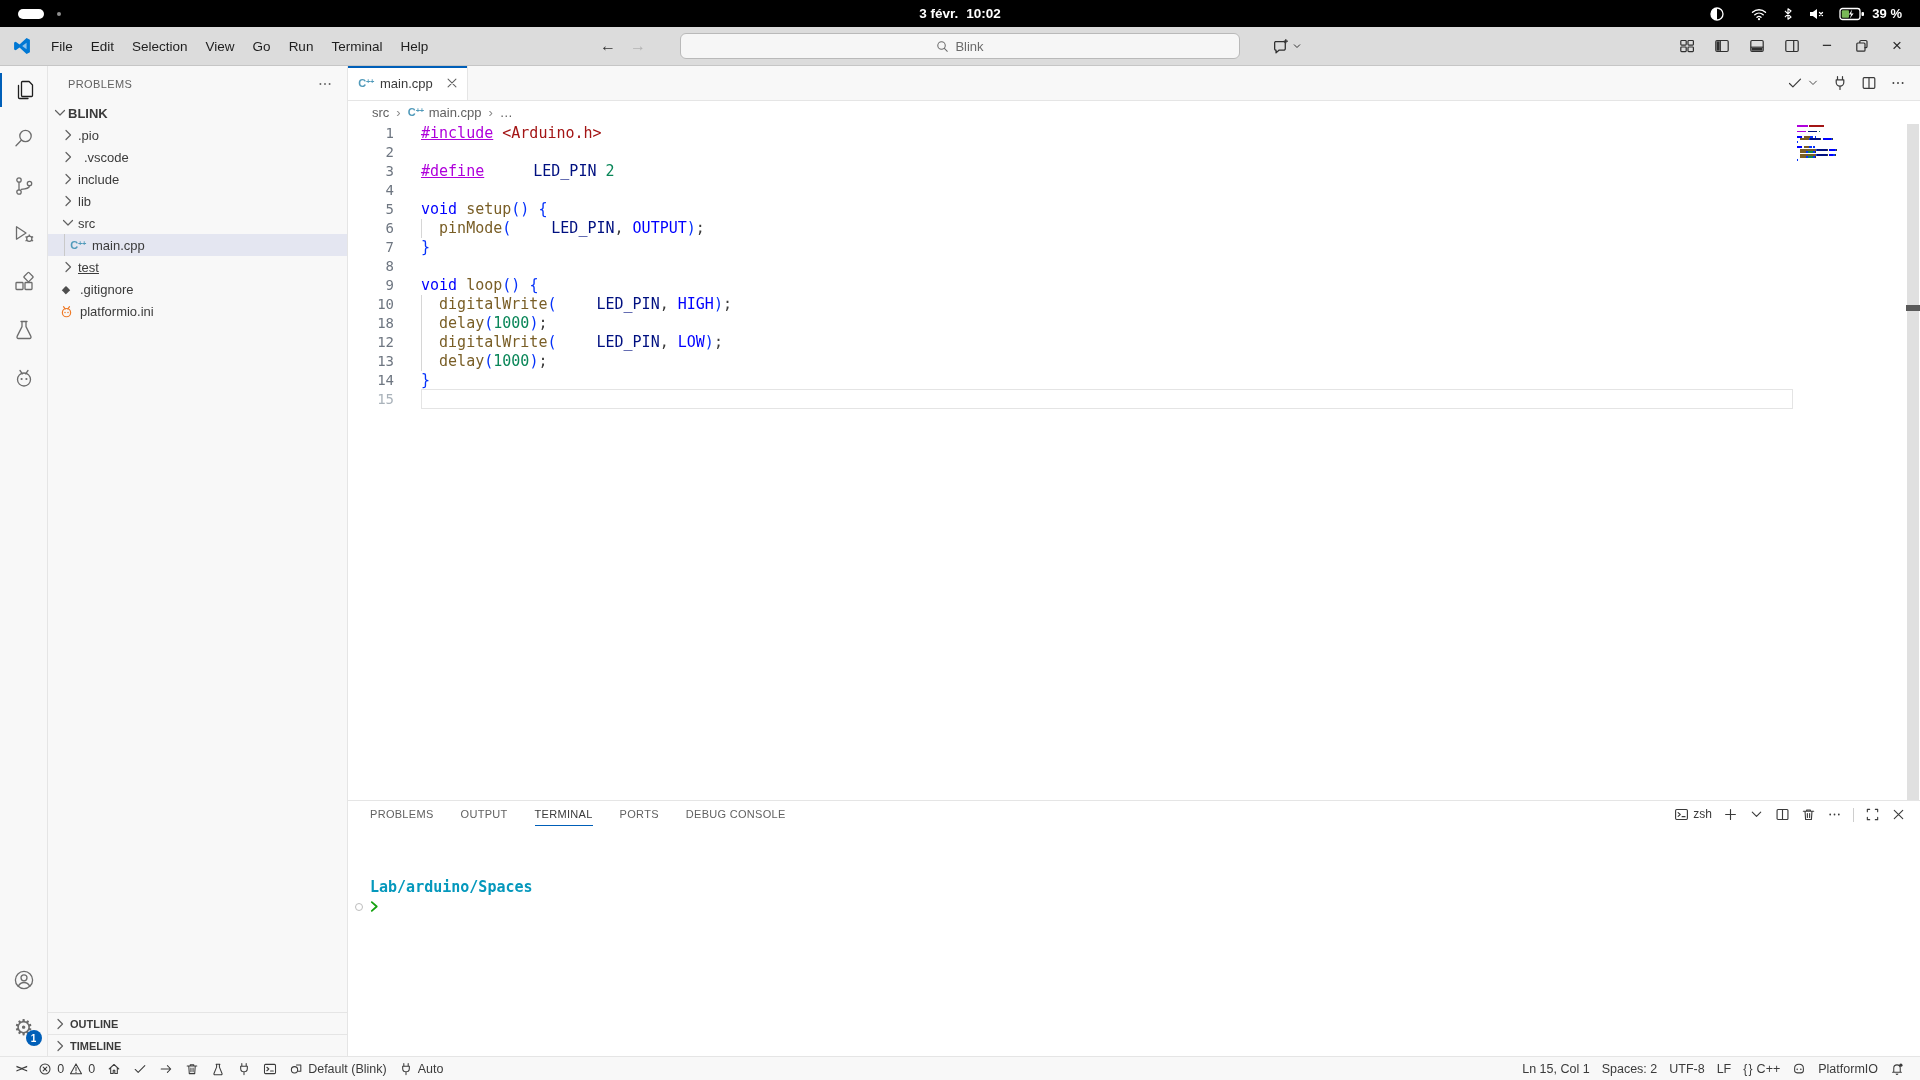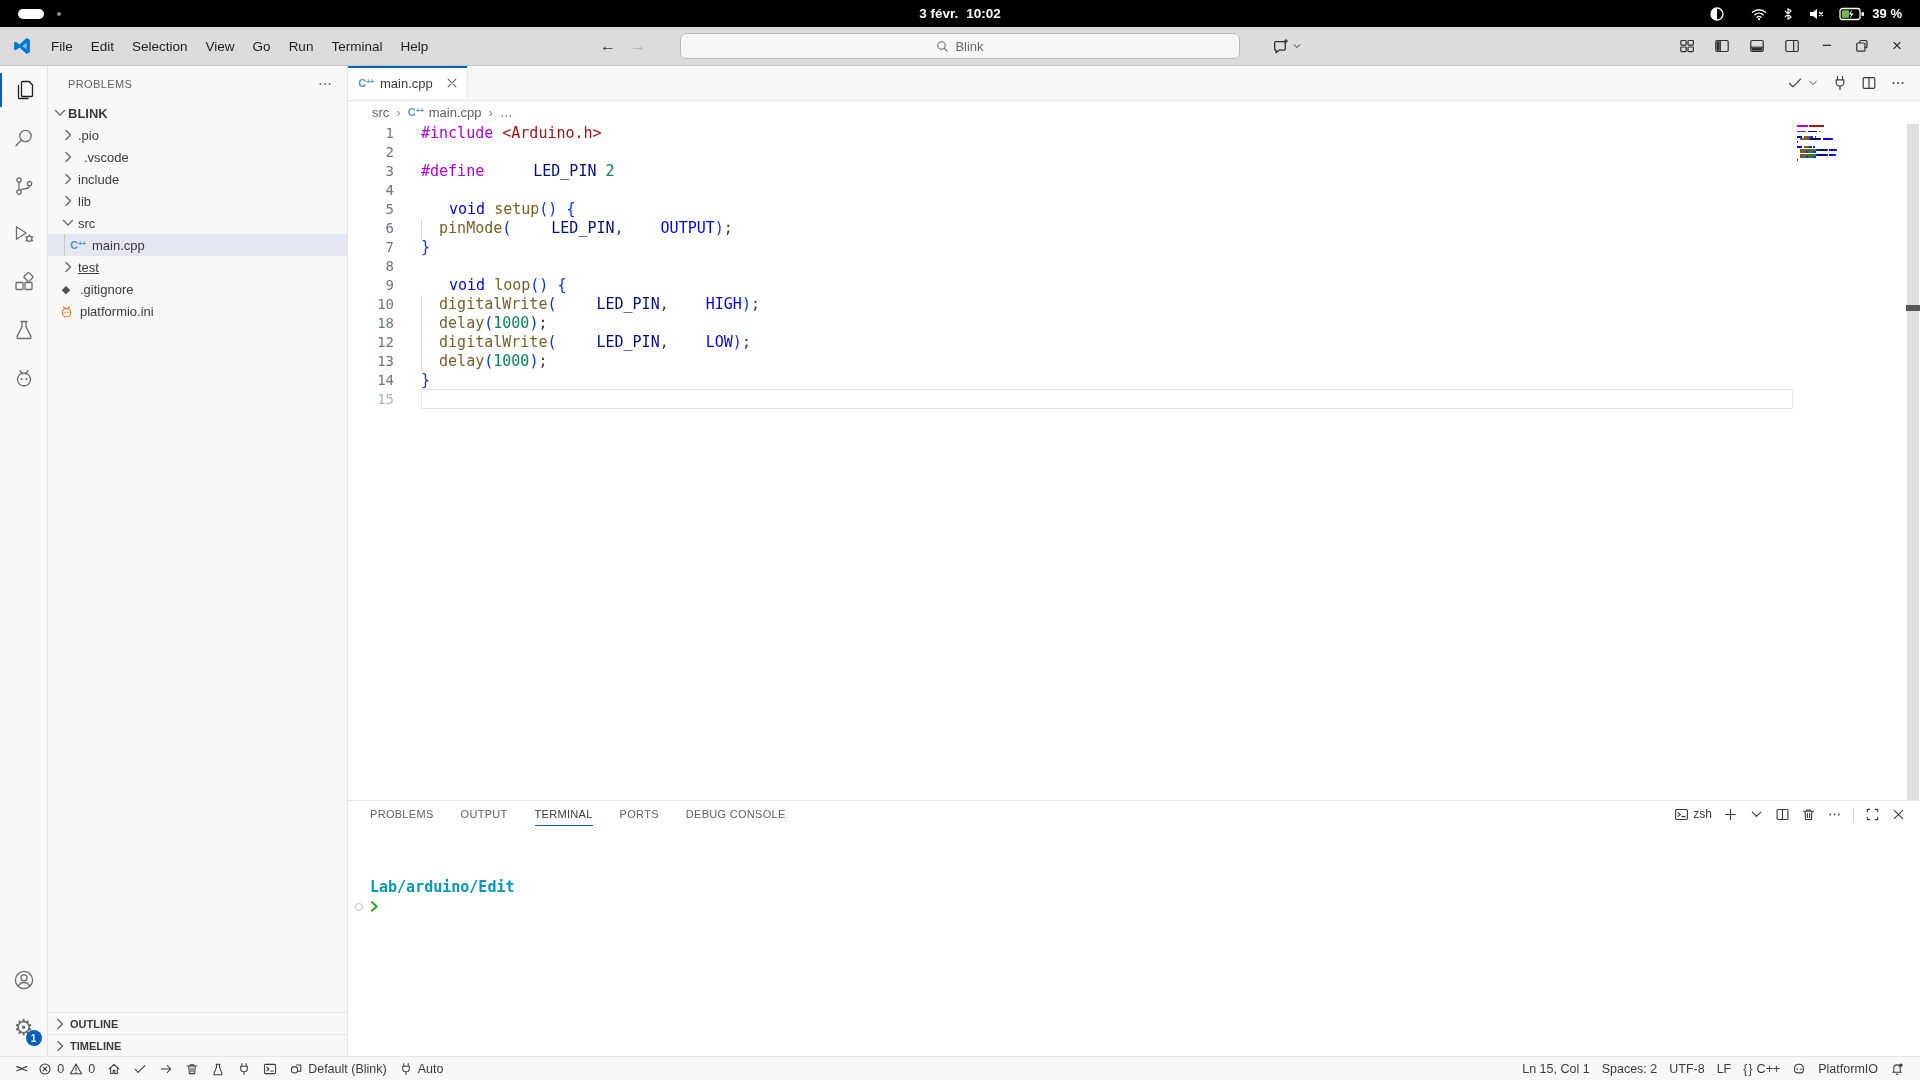--- a/index.html
+++ b/index.html
@@ -82,21 +82,21 @@
   .breadcrumbs{height:23px;display:flex;align-items:center;padding-left:24px;font-size:13px;color:#616161;gap:7px;}
   .bc-sep{color:#8a8a8a;}
   .bc-item{display:flex;align-items:center;gap:5px;}
 
   .code-area{flex:1;position:relative;overflow:hidden;font-family:"DejaVu Sans Mono",monospace;}
   .code-row{display:flex;height:19px;line-height:19px;font-size:15px;position:relative;}
   .ln{width:46px;flex:none;text-align:right;color:#6e7681;font-size:14px;}
   .ln.ln-cur{color:#a9b2ba;}
   .lc{margin-left:27px;white-space:pre;position:relative;}
   .lc.guide::before{content:'';position:absolute;left:0;top:0;height:19px;width:1px;background:#d6d6d6;}
-  .tk-pp{color:#AF00DB;} .tk-str{color:#A31515;} .tk-kw{color:#0000FF;margin-left:28px;} .tk-fn{color:#795E26;}
+  .tk-pp{color:#AF00DB;text-decoration:underline;} .tk-str{color:#A31515;} .tk-kw{color:#0000FF;} .tk-fn{color:#795E26;}
   .tk-num{color:#098658;} .tk-mac{color:#001080;margin-left:40px;} .tk-brk{color:#0431FA;} .tk-pun{color:#3b3b3b;} .tk-pl{color:#3b3b3b;}
   .cur-box{position:absolute;left:73px;right:127px;height:20px;border:1px solid #e4e4e4;pointer-events:none;}
   .minimap{position:absolute;top:1px;right:14px;width:112px;height:100%;}
   .mm-row{height:2.6px;display:flex;align-items:center;padding-left:3px;}
   .mm-bar{height:1.9px;flex:none;}
   .scrollbar{position:absolute;top:0;right:0;width:14px;height:100%;}
   .scroll-thumb{position:absolute;left:1px;right:1px;top:0;height:100%;background:#c6c6c6;opacity:.55;}
   .cursor-mark{position:absolute;left:0;right:0;top:181px;height:6px;background:#5a5a5a;}
 
   
@@ -686,21 +686,21 @@
               </span>
               <span class="pa-ic">
                 <svg viewBox="0 0 16 16" fill="none" stroke="currentColor" stroke-width="1.2" stroke-linecap="round" stroke-linejoin="round">
                   <path d="M3.5 3.5l9 9M12.5 3.5l-9 9"></path>
                 </svg>
               </span>
             </div>
         </div>
         <div class="terminal">
           <div class="t-row"> </div>
-          <div class="t-row t-path">Lab/arduino/Edit</div>
+          <div class="t-row t-path">Lab/arduino/Spaces</div>
           <div class="t-row t-prompt-row">
             <span class="cmd-dot"></span>
             <span><svg viewBox="0 0 10 14" width="9" height="13" fill="none" stroke="#13a10e" stroke-width="2" stroke-linecap="round" stroke-linejoin="round">
                   <path d="M2 2.2L7.5 7 2 11.8"></path>
                 </svg></span>
           </div>
         </div>
       </div>
     </div>
   </div>

